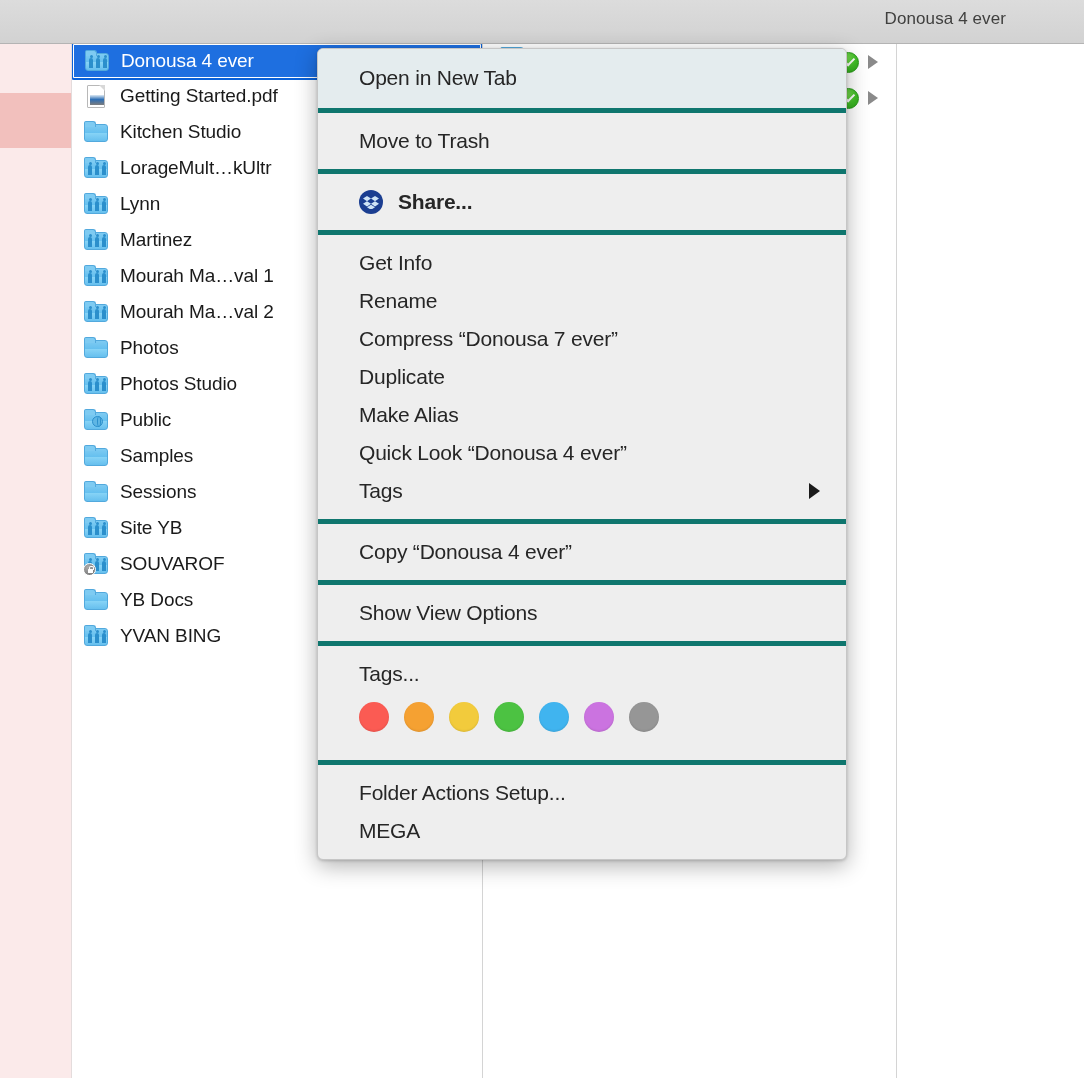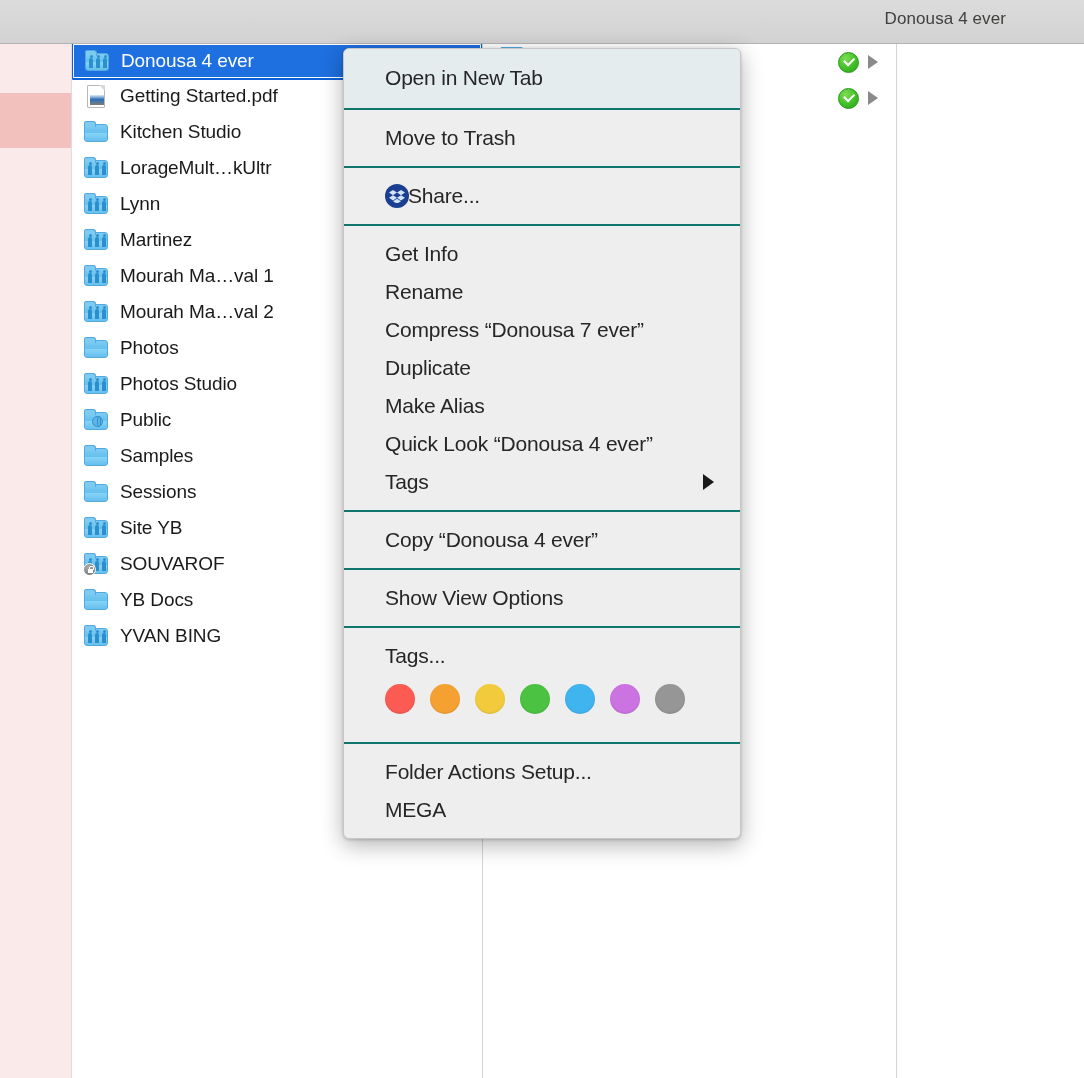--- a/index.html
+++ b/index.html
@@ -276,45 +276,45 @@
   .tri-icon {
     width: 0; height: 0;
     border-style: solid;
     border-width: 7px 0 7px 10px;
     border-color: transparent transparent transparent #8a8a8a;
   }
 
   
   #context-menu {
     position: absolute;
-    left: 343px; top: 48px;
-    width: 398px;
+    left: 317px; top: 48px;
+    width: 530px;
     background: #eeeeee;
     border-radius: 6px;
     border: 1px solid #c6c6c6;
     box-shadow: 0 6px 22px rgba(0,0,0,0.30), 0 1px 3px rgba(0,0,0,0.18);
     padding: 0;
     overflow: hidden;
   }
   .menu-section { padding: 9px 0; }
-  .menu-section + .menu-section { border-top: 2px solid #0f766e; }
+  .menu-section + .menu-section { border-top: 5px solid #0f766e; }
   .menu-section.first { background: #e4ecee; padding: 10px 0 11px; }
 
   .menu-item {
     height: 38px;
     display: flex;
     align-items: center;
     padding: 0 14px 0 41px;
     font-size: 21px;
     color: #262626;
     white-space: nowrap;
     position: relative;
     letter-spacing: -0.2px;
   }
-  .menu-item.with-icon { padding-left: 31px; }
+  .menu-item.with-icon { padding-left: 47px; font-weight: bold; }
   .dbx-icon {
     position: absolute;
     left: 41px; top: 50%;
     transform: translateY(-50%);
     width: 24px; height: 24px;
     border-radius: 50%;
     background: #1b3e91;
     flex: 0 0 24px;
   }
   .dbx-icon svg { position: absolute; left: 4px; top: 6px; }

